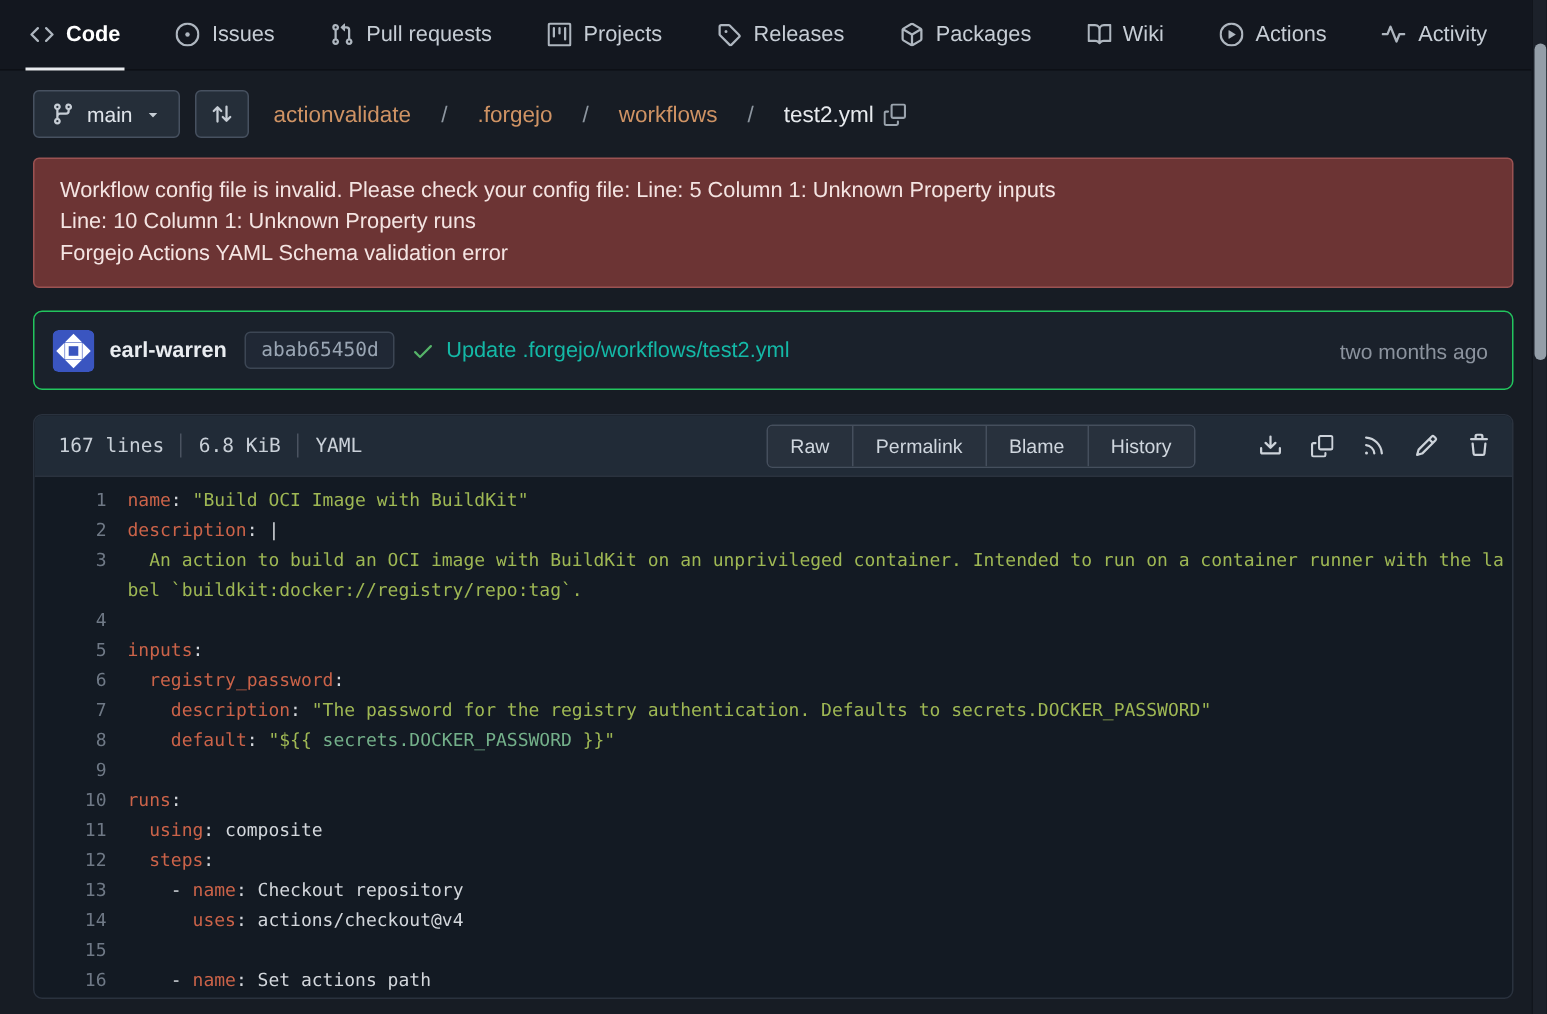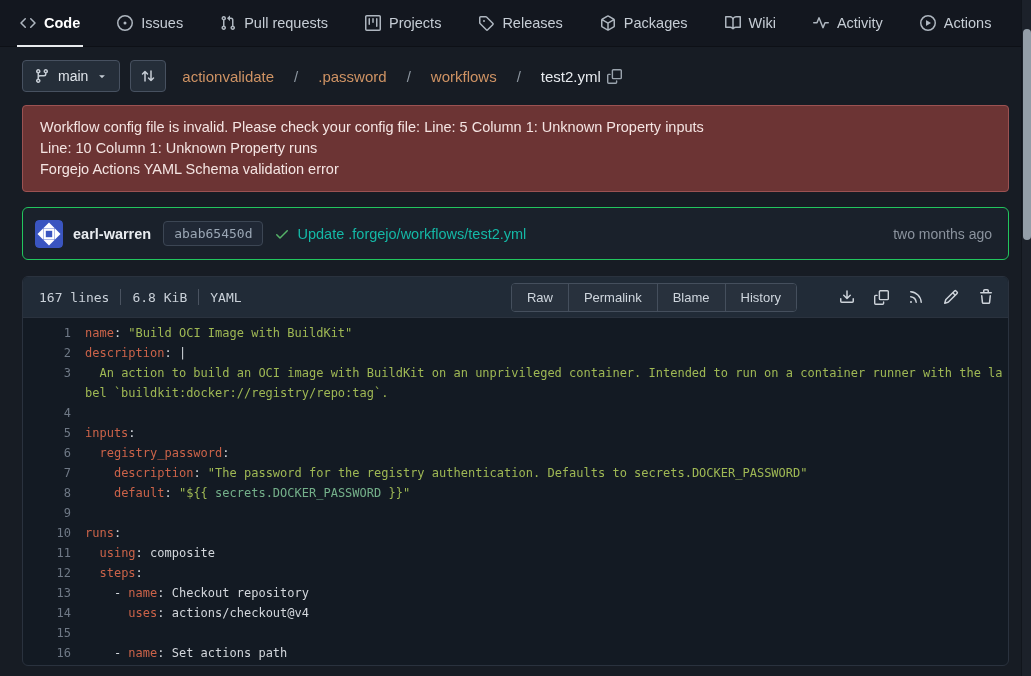--- a/index.html
+++ b/index.html
@@ -154,32 +154,32 @@
       <span class="icn">
         <svg width="16" height="16" viewBox="0 0 16 16" fill="currentColor">
           <path d="M0 1.75A.75.75 0 0 1 .75 1h4.253c1.227 0 2.317.59 3 1.501A3.743 3.743 0 0 1 11.006 1h4.245a.75.75 0 0 1 .75.75v10.5a.75.75 0 0 1-.75.75h-4.507a2.25 2.25 0 0 0-1.591.659l-.622.621a.75.75 0 0 1-1.06 0l-.622-.621A2.25 2.25 0 0 0 5.258 13H.75a.75.75 0 0 1-.75-.75Zm7.251 10.324.004-5.073-.002-2.253A2.25 2.25 0 0 0 5.003 2.5H1.5v9h3.757a3.75 3.75 0 0 1 1.994.574ZM8.755 4.75l-.004 7.322a3.752 3.752 0 0 1 1.992-.572H14.5v-9h-3.495a2.25 2.25 0 0 0-2.25 2.25Z"></path>
         </svg>
       </span>
       <span>Wiki</span>
     </a>
     <a class="tab">
       <span class="icn">
         <svg width="16" height="16" viewBox="0 0 16 16" fill="currentColor">
+          <path d="M8 0a8 8 0 1 1 0 16A8 8 0 0 1 8 0ZM1.5 8a6.5 6.5 0 1 0 13 0 6.5 6.5 0 0 0-13 0Zm4.879-2.773 4.264 2.559a.25.25 0 0 1 0 .428l-4.264 2.559A.25.25 0 0 1 6 10.559V5.442a.25.25 0 0 1 .379-.215Z"></path>
+        </svg>
+      </span>
+      <span>Actions</span>
+    </a>
+    <a class="tab">
+      <span class="icn">
+        <svg width="16" height="16" viewBox="0 0 16 16" fill="currentColor">
           <path d="M6 2c.306 0 .582.187.696.471L10 10.731l1.304-3.26A.751.751 0 0 1 12 7h3.25a.75.75 0 0 1 0 1.5h-2.742l-1.812 4.528a.751.751 0 0 1-1.392 0L6 4.77 4.696 8.03A.75.75 0 0 1 4 8.5H.75a.75.75 0 0 1 0-1.5h2.742l1.812-4.529A.751.751 0 0 1 6 2Z"></path>
         </svg>
       </span>
       <span>Activity</span>
-    </a>
-    <a class="tab">
-      <span class="icn">
-        <svg width="16" height="16" viewBox="0 0 16 16" fill="currentColor">
-          <path d="M8 0a8 8 0 1 1 0 16A8 8 0 0 1 8 0ZM1.5 8a6.5 6.5 0 1 0 13 0 6.5 6.5 0 0 0-13 0Zm4.879-2.773 4.264 2.559a.25.25 0 0 1 0 .428l-4.264 2.559A.25.25 0 0 1 6 10.559V5.442a.25.25 0 0 1 .379-.215Z"></path>
-        </svg>
-      </span>
-      <span>Actions</span>
     </a>
   </nav>
 
 <div class="container">
 
   <div class="branch-row">
     <button class="btn branch-btn">
       <span class="icn">
           <svg width="16" height="16" viewBox="0 0 16 16" fill="currentColor">
             <path d="M9.5 3.25a2.25 2.25 0 1 1 3 2.122V6A2.5 2.5 0 0 1 10 8.5H6a1 1 0 0 0-1 1v1.128a2.251 2.251 0 1 1-1.5 0V5.372a2.25 2.25 0 1 1 1.5 0v1.836A2.493 2.493 0 0 1 6 7h4a1 1 0 0 0 1-1v-.628A2.25 2.25 0 0 1 9.5 3.25Zm-6 0a.75.75 0 1 0 1.5 0 .75.75 0 0 0-1.5 0Zm8.25-.75a.75.75 0 1 0 0 1.5.75.75 0 0 0 0-1.5ZM4.25 12a.75.75 0 1 0 0 1.5.75.75 0 0 0 0-1.5Z"></path>
@@ -195,21 +195,21 @@
     <button class="btn cmp-btn">
       <span class="icn">
           <svg width="16" height="16" viewBox="0 0 16 16" fill="none" stroke="currentColor" stroke-width="1.5" stroke-linecap="round" stroke-linejoin="round">
             <path d="M5 13V3.5M5 3.5 2.5 6M5 3.5 7.5 6M11 3v9.5M11 12.5 8.5 10M11 12.5l2.5-2.5"></path>
           </svg>
         </span>
     </button>
     <div class="breadcrumb">
         <a class="seg-link">actionvalidate</a>
         <span class="sep">/</span>
-        <a class="seg-link">.password</a>
+        <a class="seg-link">.forgejo</a>
         <span class="sep">/</span>
         <a class="seg-link">workflows</a>
         <span class="sep">/</span>
         <a class="seg-current">test2.yml</a>
       </div>
     <button class="copy-path">
       <span class="icn">
           <svg width="15" height="15" viewBox="0 0 16 16" fill="currentColor">
             <path d="M0 6.75C0 5.784.784 5 1.75 5h1.5a.75.75 0 0 1 0 1.5h-1.5a.25.25 0 0 0-.25.25v7.5c0 .138.112.25.25.25h7.5a.25.25 0 0 0 .25-.25v-1.5a.75.75 0 0 1 1.5 0v1.5A1.75 1.75 0 0 1 9.25 16h-7.5A1.75 1.75 0 0 1 0 14.25Z"></path>
             <path d="M5 1.75C5 .784 5.784 0 6.75 0h7.5C15.216 0 16 .784 16 1.75v7.5A1.75 1.75 0 0 1 14.25 11h-7.5A1.75 1.75 0 0 1 5 9.25Zm1.75-.25a.25.25 0 0 0-.25.25v7.5c0 .138.112.25.25.25h7.5a.25.25 0 0 0 .25-.25v-7.5a.25.25 0 0 0-.25-.25Z"></path>

